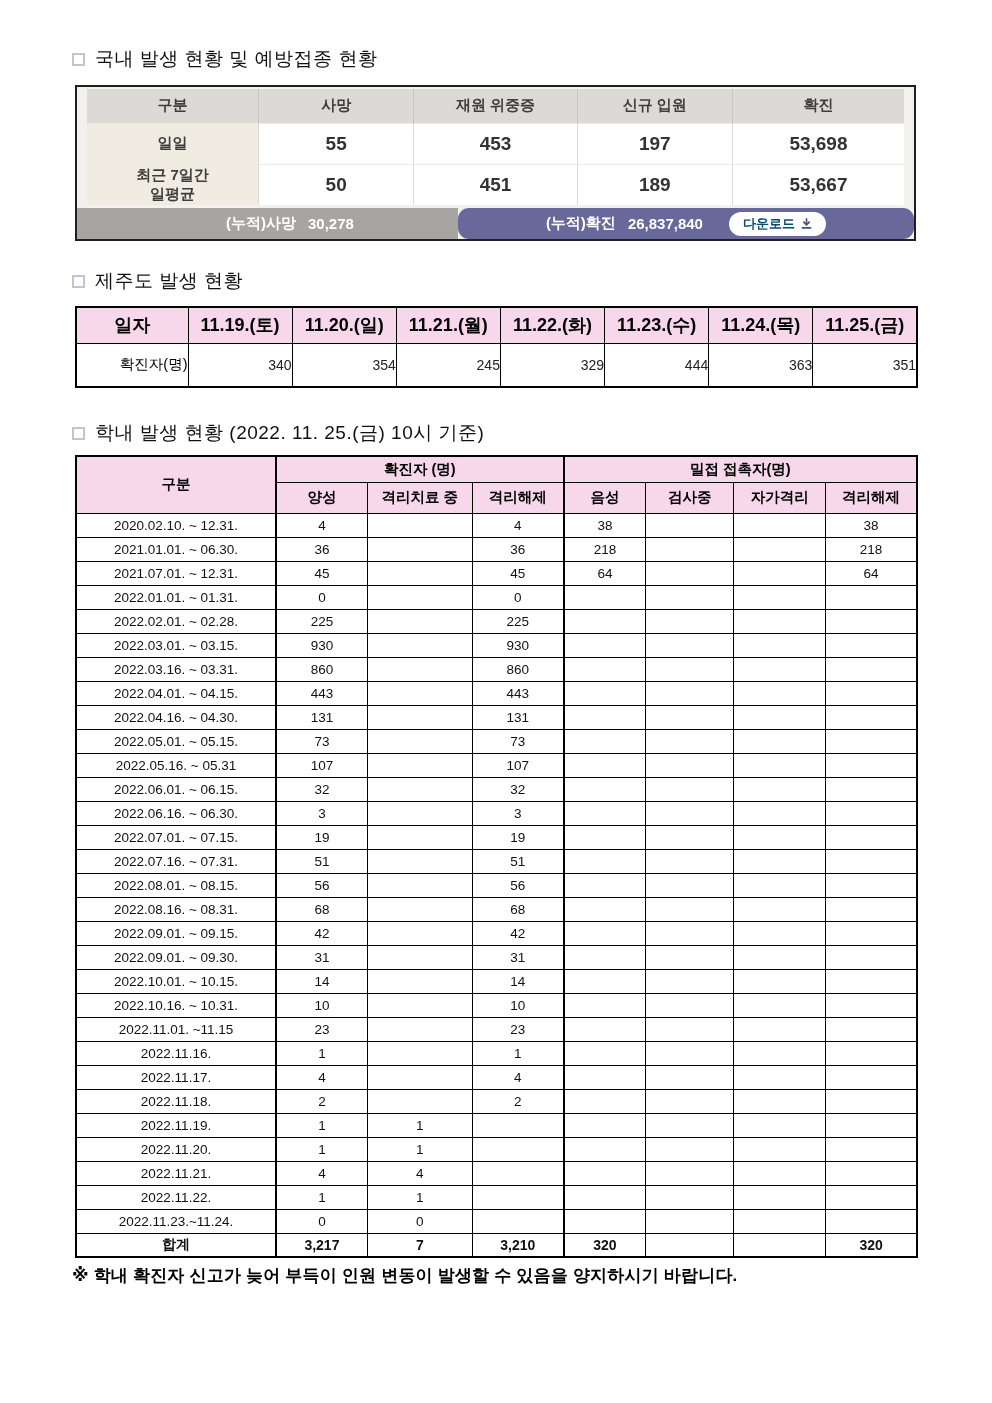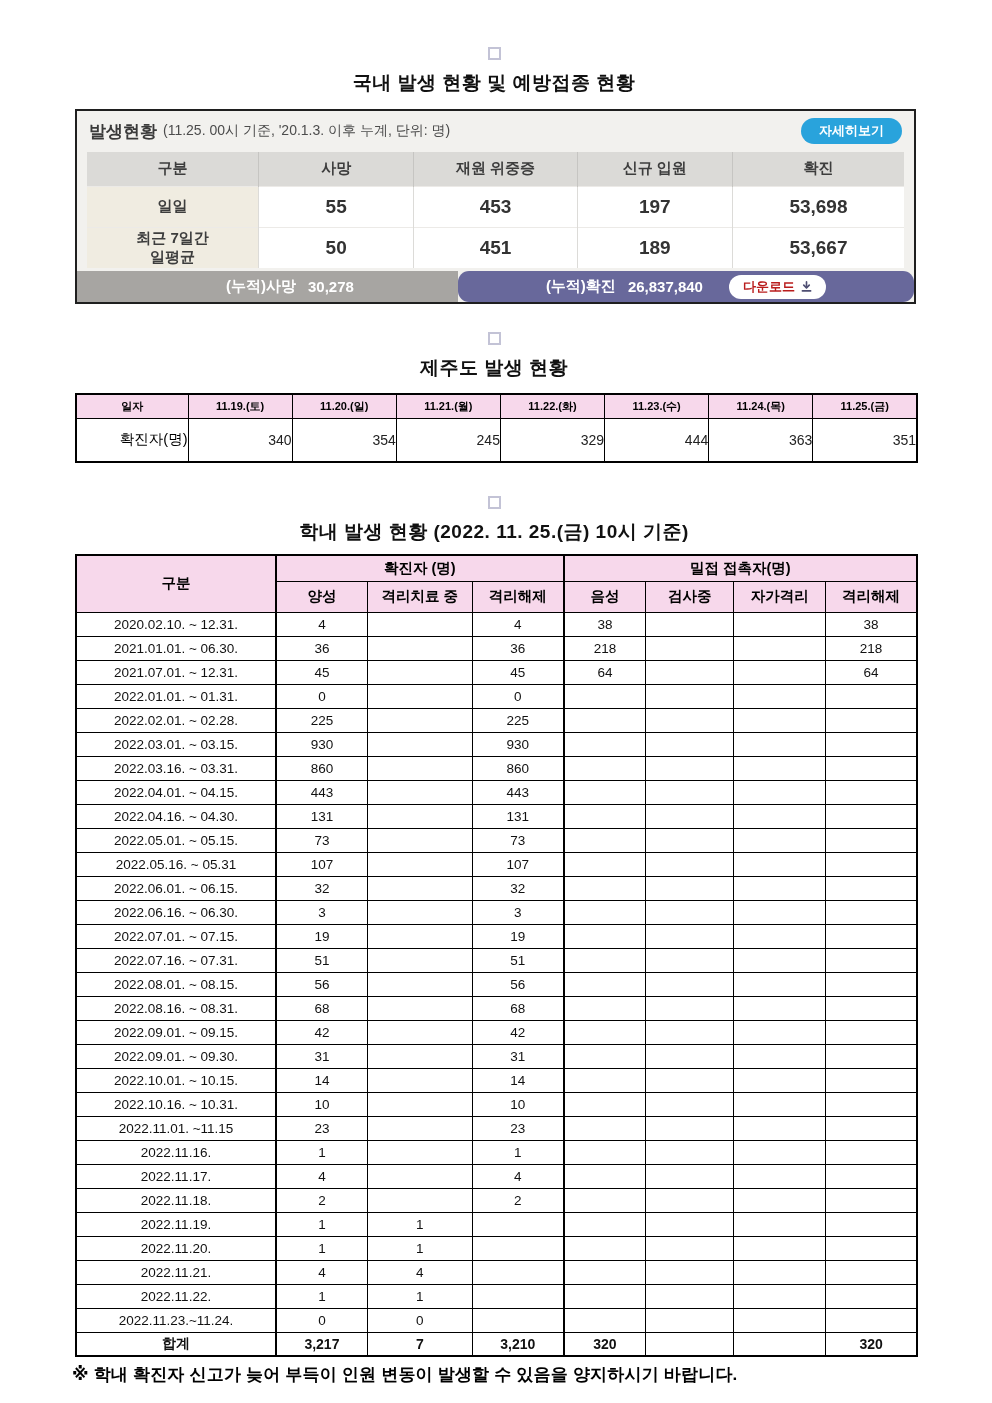--- a/index.html
+++ b/index.html
@@ -7,23 +7,22 @@
   body {
     width:992px; min-height:1403px;
     font-family:"Liberation Sans","DejaVu Sans",sans-serif;
     color:#000;
   }
   .page { padding:46px 76px 0 72px; }
 
   
   .sec-title {
     display:flex; align-items:center; gap:10px;
-    font-size:19px; font-weight:bold; color:#111;
+    font-size:19px; font-weight:normal; color:#111;
     letter-spacing:0.5px;
-    flex-direction:column;
   }
   .chk {
     width:13px; height:13px; flex:0 0 13px;
     border:2px solid #c3c3d6; background:#fff; margin-top:1px;
   }
 
   
   .nat-card {
     margin-top:13px; margin-left:3px;
     border:2px solid #1f1f1f; background:#f2f1ee;
@@ -57,36 +56,36 @@
     border-left:none; white-space:pre-line; line-height:1.25;
   }
   .nat-bottom { display:flex; margin-top:3px; height:31px; }
   .nat-bottom .seg {
     display:flex; align-items:center; justify-content:center;
     color:#fff; font-size:15px; font-weight:bold; gap:12px;
   }
   .seg-death { background:#a7a5a2; width:45.5%;padding-left:45px; }
   .seg-conf  { background:#68689b; flex:1; gap:10px;border-radius:11px; }
   .dl-btn {
-    background:#fff; color:#b91c1c; border:none;
+    background:#fff; color:#0c4a6e; border:none;
     font-size:13px; font-weight:bold; font-family:inherit;
     padding:3px 14px; border-radius:13px; margin-left:14px;
     display:inline-flex; align-items:center; gap:6px; cursor:pointer;
   }
   .dl-btn svg { display:block; }
 
   
   .jeju-table {
     width:843px; margin-top:12px; margin-left:3px;
     border-collapse:collapse; border:2px solid #000;
     table-layout:fixed;
   }
   .jeju-table th {
     background:#f7d8eb; border:1px solid #000;
-    font-size:11px; font-weight:bold; height:24px;
+    font-size:18px; font-weight:bold; height:36px;
   }
   .jeju-table td {
     background:#fff; border:1px solid #000; text-align:right;
     font-size:14px; height:44px; color:#222;
   }
   .jeju-table .lab { font-size:14.5px; color:#000; }
   .jeju-table col.c-date { width:112px; }
 
   
   .school-table {
@@ -120,25 +119,20 @@
 <body>
 
 <div class="page">
 
   <div class="sec-title">
     <span class="chk"></span>
     <span>국내 발생 현황 및 예방접종 현황</span>
   </div>
 
   <div class="nat-card">
-    <div class="nat-head">
-      <span class="nat-title">발생현황</span>
-      <span class="nat-sub">(11.25. 00시 기준, '20.1.3. 이후 누계, 단위: 명)</span>
-      <button class="nat-detail-btn">자세히보기</button>
-    </div>
     <table class="nat-table">
       <thead>
         <tr>
           <th style="width:21%">구분</th>
           <th style="width:19%">사망</th>
           <th style="width:20%">재원 위중증</th>
           <th style="width:19%">신규 입원</th>
           <th style="width:21%">확진</th>
         </tr>
       </thead>

